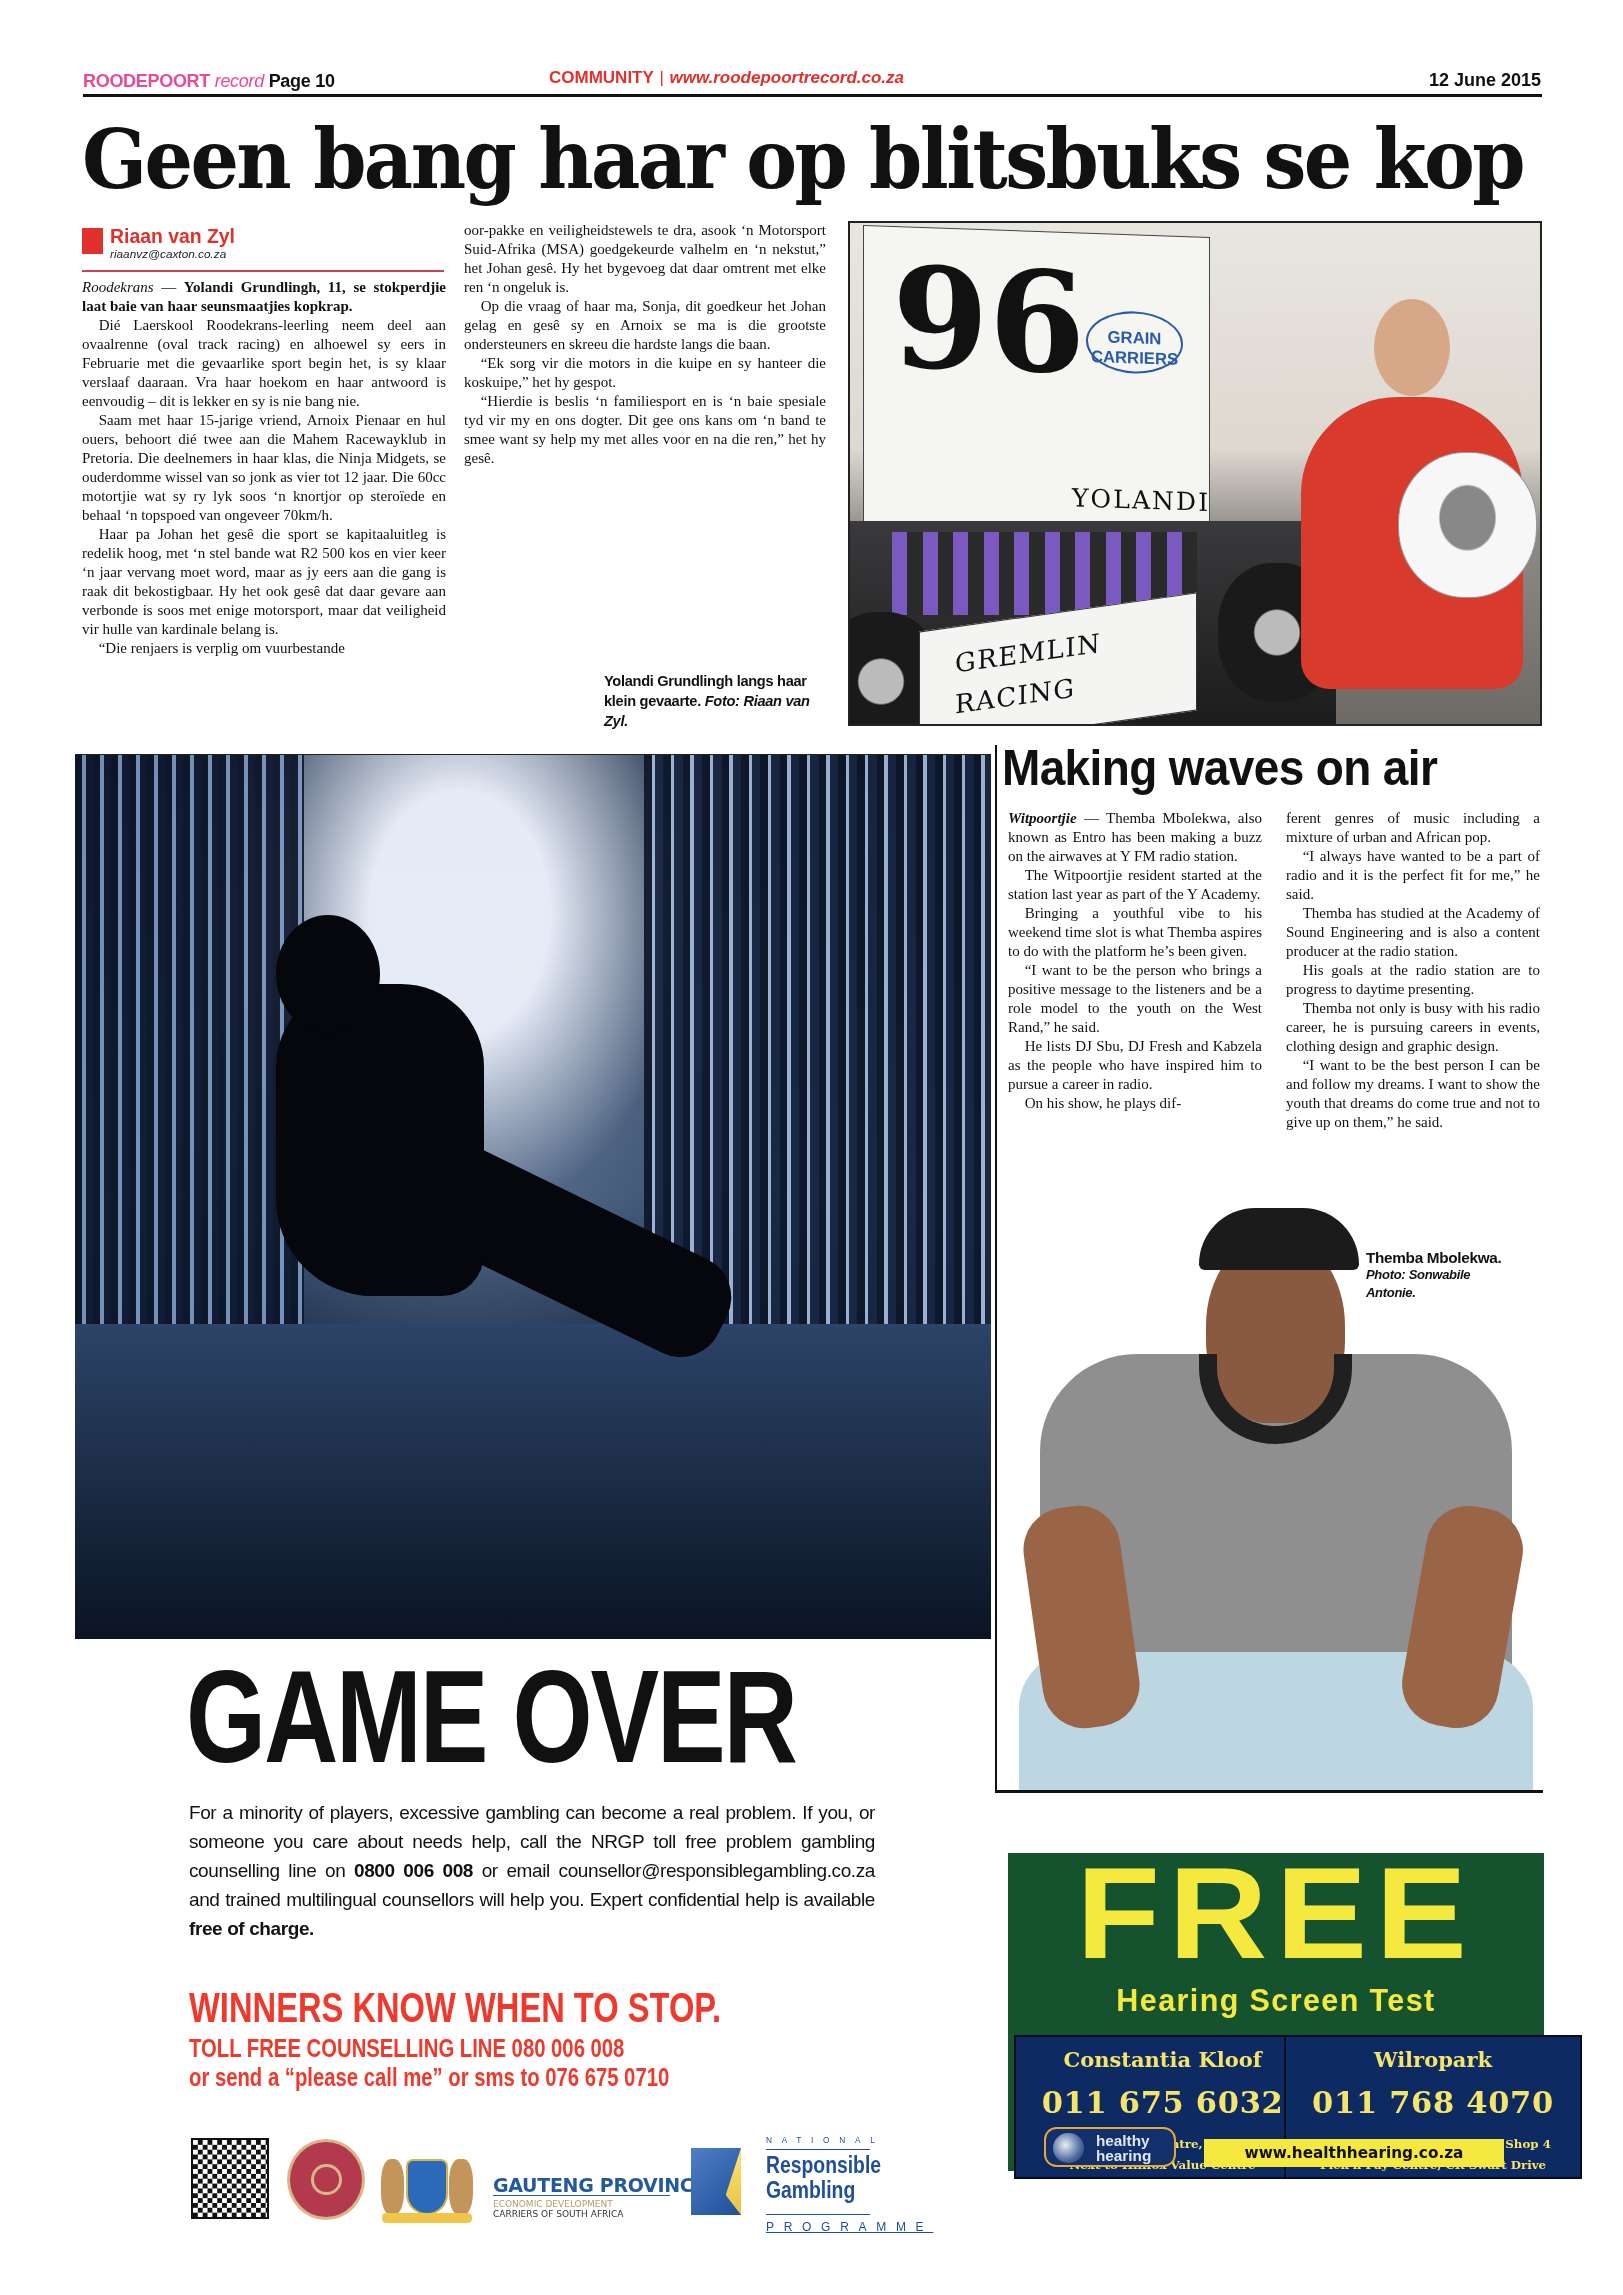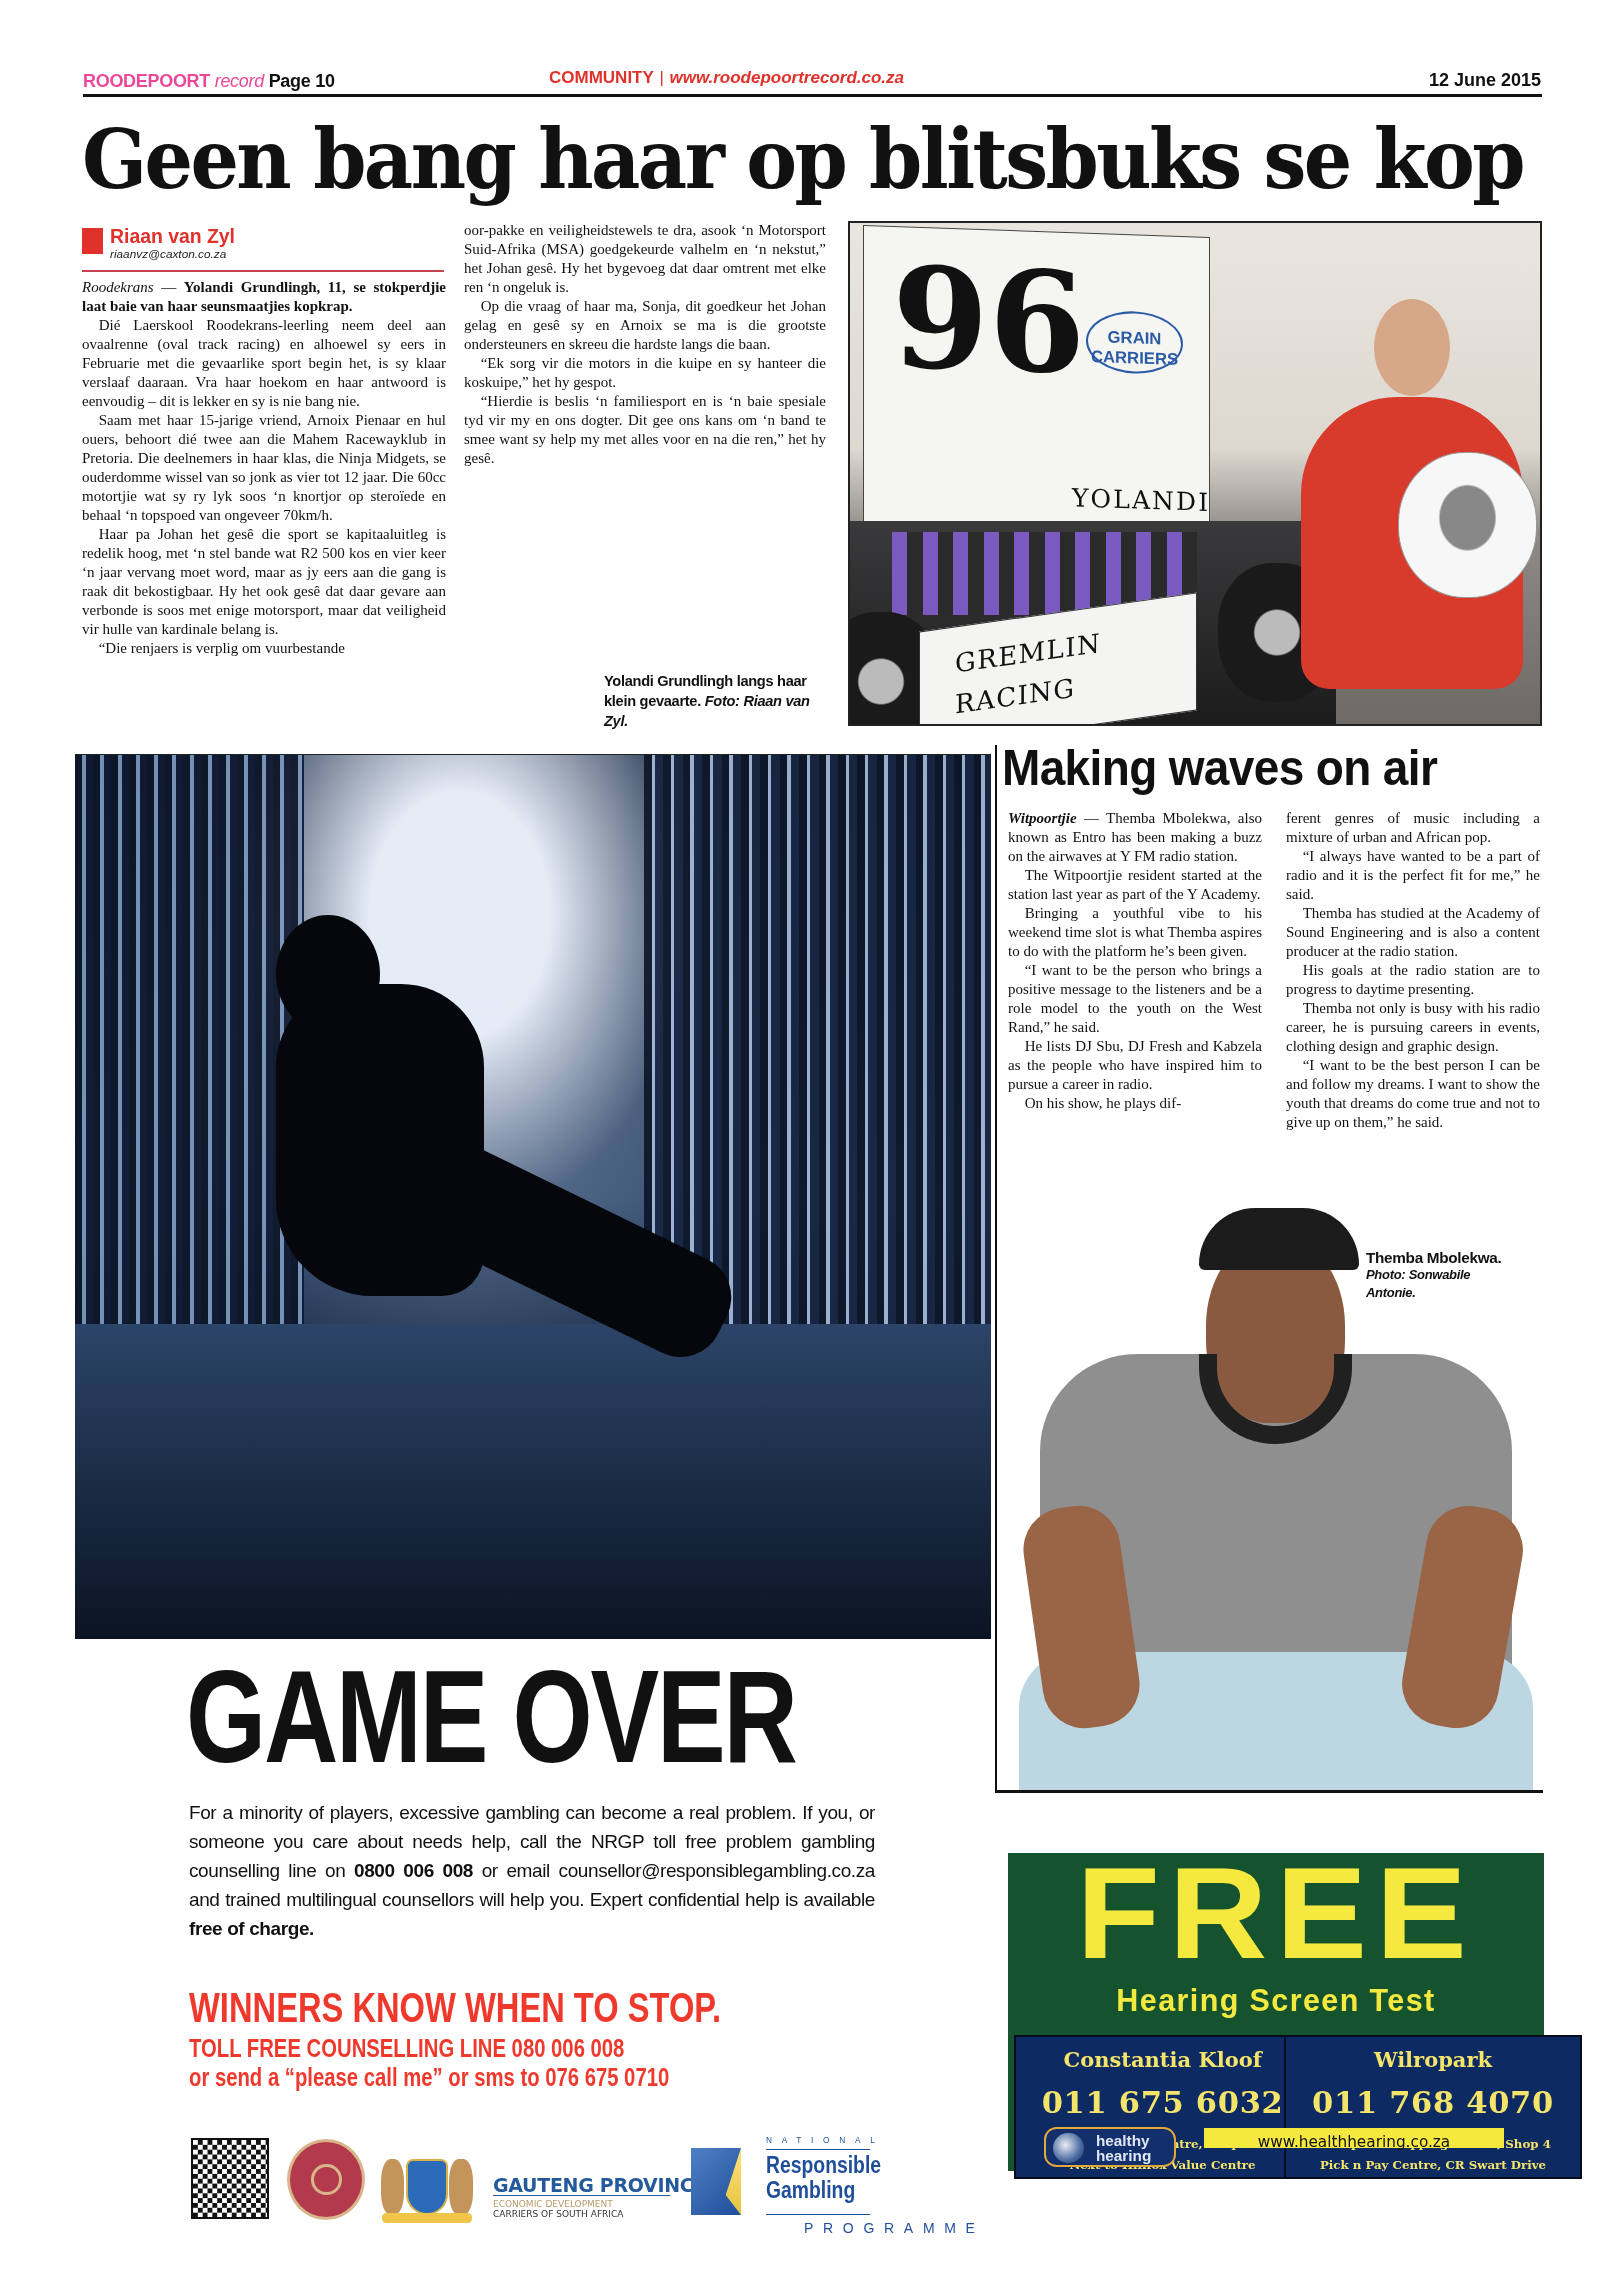--- a/index.html
+++ b/index.html
@@ -94,33 +94,33 @@
   .gp-rule { position: absolute; left: 493px; top: 2195px; width: 177px; height: 1.4px; background: #245a9b; }
   .gp-sub1 { position: absolute; left: 493px; top: 2199px; font-family: "DejaVu Sans", sans-serif; font-size: 9px; color: #b89a6a; white-space: nowrap; }
   .gp-sub2 { position: absolute; left: 493px; top: 2209px; font-family: "DejaVu Sans", sans-serif; font-size: 9px; color: #333; white-space: nowrap; }
   .nrgp-flag { position: absolute; left: 691px; top: 2148px; width: 50px; height: 67px; background: linear-gradient(135deg, #4f7fc4, #1f4f9a); }
   .nrgp-flag span { position: absolute; right: 0; top: 0; width: 15.3px; height: 67px; background: linear-gradient(180deg, #ffe27a, #e6c340); clip-path: polygon(100% 0, 100% 100%, 0 70%); }
   .nrgp-nat { position: absolute; left: 766px; top: 2135px; font-family: "Liberation Sans", sans-serif; font-size: 8.3px; letter-spacing: 9.7px; color: #1f4f9a; white-space: nowrap; }
   .nrgp-rule1 { position: absolute; left: 766px; top: 2149px; width: 104px; height: 1.4px; background: #1f4f9a; }
   .nrgp-resp { position: absolute; left: 766px; top: 2153px; font-family: "Liberation Sans", sans-serif; font-weight: bold; font-size: 23.6px; line-height: 25px; color: #1f4f9a; transform: scaleX(0.82); transform-origin: left top; white-space: nowrap; }
   .nrgp-gamb { position: absolute; left: 766px; top: 2178px; font-family: "Liberation Sans", sans-serif; font-weight: bold; font-size: 23.6px; line-height: 25px; color: #1f4f9a; transform: scaleX(0.82); transform-origin: left top; white-space: nowrap; }
   .nrgp-rule2 { position: absolute; left: 766px; top: 2214px; width: 104px; height: 1.4px; background: #1f4f9a; }
-  .nrgp-prog { position: absolute; left: 804px; top: 2220px; font-family: "Liberation Sans", sans-serif; font-size: 14px; letter-spacing: 9.7px; color: #1f4f9a; white-space: nowrap; }
+  .nrgp-prog { position: absolute; left: 766px; top: 2220px; font-family: "Liberation Sans", sans-serif; font-size: 12px; letter-spacing: 9.7px; color: #1f4f9a; white-space: nowrap; text-decoration: underline; }
 
   
   .hear { position: absolute; left: 1008px; top: 1853px; width: 536px; height: 318px; background: #14532d; }
   .hear-free { position: absolute; left: 7px; top: 8.3px; width: 522px; font-family: "Liberation Sans", sans-serif; font-weight: bold; font-size: 130px; line-height: 104px; letter-spacing: 8.3px; color: #f5e940; text-align: center; transform: scaleX(1.05); }
   .hear-sub { position: absolute; left: 0; top: 130px; width: 536px; text-align: center; font-family: "Liberation Sans", sans-serif; font-weight: bold; font-size: 30.5px; letter-spacing: 1.4px; color: #f5e940; }
   .hear-box { position: absolute; top: 182px; width: 298px; height: 144px; border: 2.1px solid #050c1e; background: #0d2a62; text-align: center; color: #f5e46a; font-family: "DejaVu Serif", serif; }
   .hear-box .loc { font-size: 21px; font-weight: bold; margin-top: 9.7px; }
   .hear-box .tel { font-size: 30.5px; font-weight: bold; margin-top: 12.5px; letter-spacing: 0.7px; }
   .hear-box .addr { font-size: 11.8px; font-weight: bold; margin-top: 14px; line-height: 21px; }
   .hear-logo { position: absolute; left: 36px; top: 274px; width: 132px; height: 40px; border: 2.8px solid #e0a93a; border-radius: 12.5px; background: #13306d; color: #dfe6f4; font-family: "Liberation Sans", sans-serif; font-weight: bold; font-size: 15.3px; line-height: 15.3px; padding: 3.5px 0 0 50px; }
   .hear-logo .disc { position: absolute; left: 7px; top: 3.5px; width: 30.5px; height: 30.5px; border-radius: 50%; background: radial-gradient(circle at 40% 40%, #e9edf4, #4b6a9f 60%, #1b2f5e); }
-  .hear-url { position: absolute; left: 196px; top: 275px; width: 300px; height: 20px; background: #f5e940; text-align: center; font-family: "DejaVu Sans", sans-serif; font-weight: normal; font-size: 15.3px; line-height: 28px; color: #111; }
+  .hear-url { position: absolute; left: 196px; top: 286px; width: 300px; height: 28px; background: #f5e940; text-align: center; font-family: "DejaVu Sans", sans-serif; font-weight: bold; font-size: 15.3px; line-height: 28px; color: #111; }
 </style>
 </head>
 <body>
 
 <div class="folio">
   <div class="left">
     <span class="red">ROODEPOORT</span>
     <span class="red" style="font-style:italic;font-weight:normal">record</span>
     <span>Page 10</span>
   </div>

